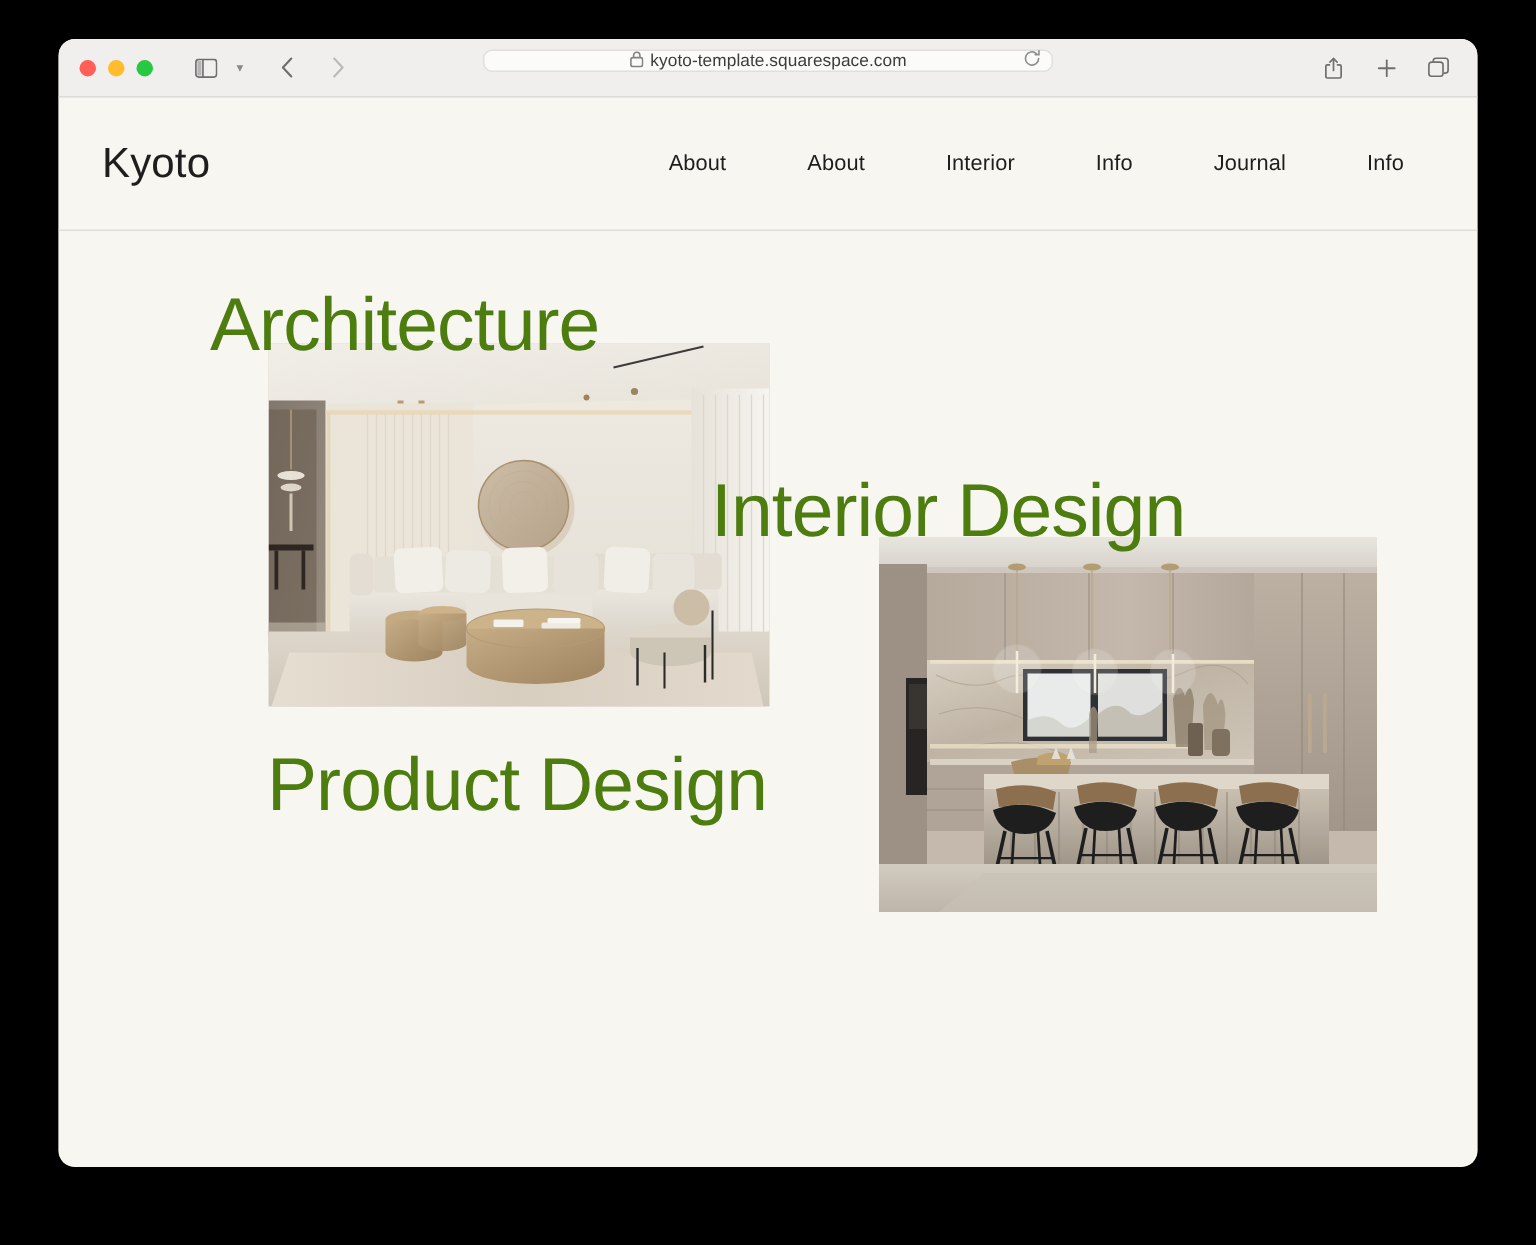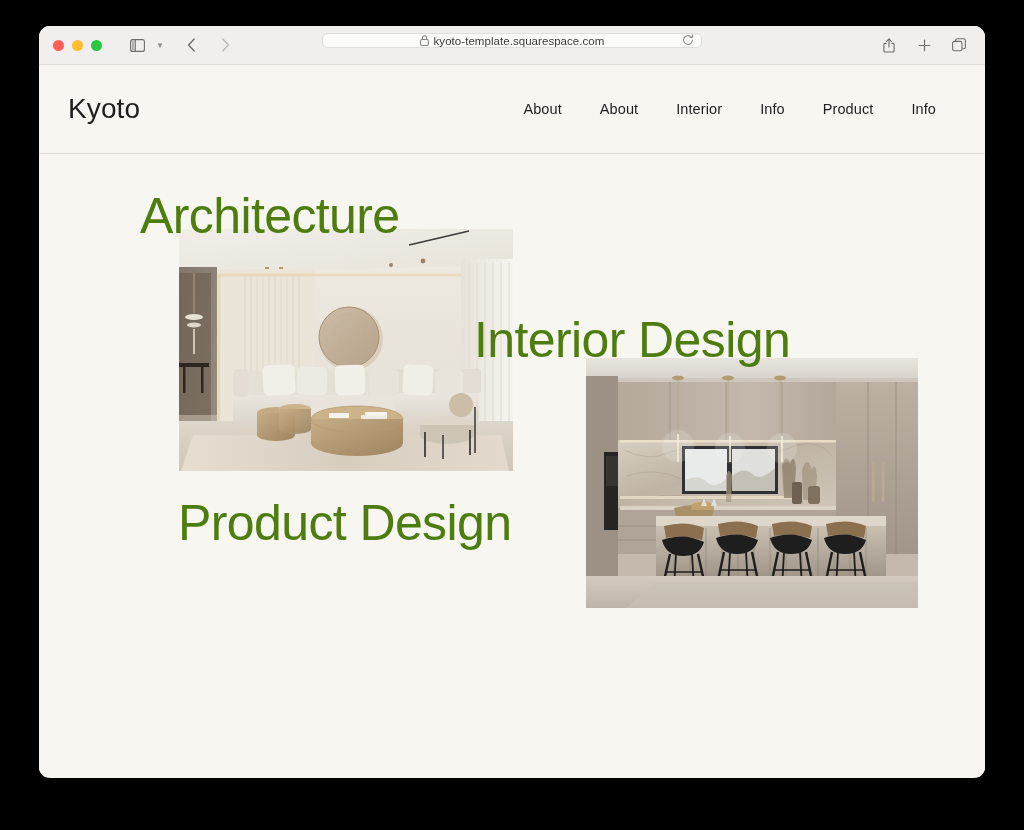--- a/index.html
+++ b/index.html
@@ -102,21 +102,21 @@
     align-items: center;
     justify-content: space-between;
     padding: 0 30px 0 29px;
   }
   .brand {
     font-size: 28px;
     font-weight: 400;
     color: #1e1e1e;
     letter-spacing: 0.1px;
   }
-  .site-nav { display: flex; align-items: center; gap: 0px; }
+  .site-nav { display: flex; align-items: center; gap: 16px; }
   .nav-item {
     font-size: 14.5px;
     color: #1e1e1e;
     padding: 6px 19px;
     letter-spacing: 0.1px;
     white-space: nowrap;
   }
 
   
   .page-body {
@@ -245,21 +245,21 @@
 
     </div>
 
     <div class="site-header">
       <div class="brand">Kyoto</div>
       <nav class="site-nav">
         <span class="nav-item">About</span>
         <span class="nav-item">About</span>
         <span class="nav-item">Interior</span>
         <span class="nav-item">Info</span>
-        <span class="nav-item">Product</span>
+        <span class="nav-item">Journal</span>
         <span class="nav-item">Info</span>
       </nav>
     </div>
 
     <div class="page-body">
 
       <div class="photo photo-living" title="Minimalist beige living room with sectional sofa, round wall art and brass coffee tables">
         <svg viewBox="0 0 334 242" preserveAspectRatio="xMidYMid slice">
           <defs>
             <linearGradient id="wallG" x1="0" y1="0" x2="0" y2="1">

